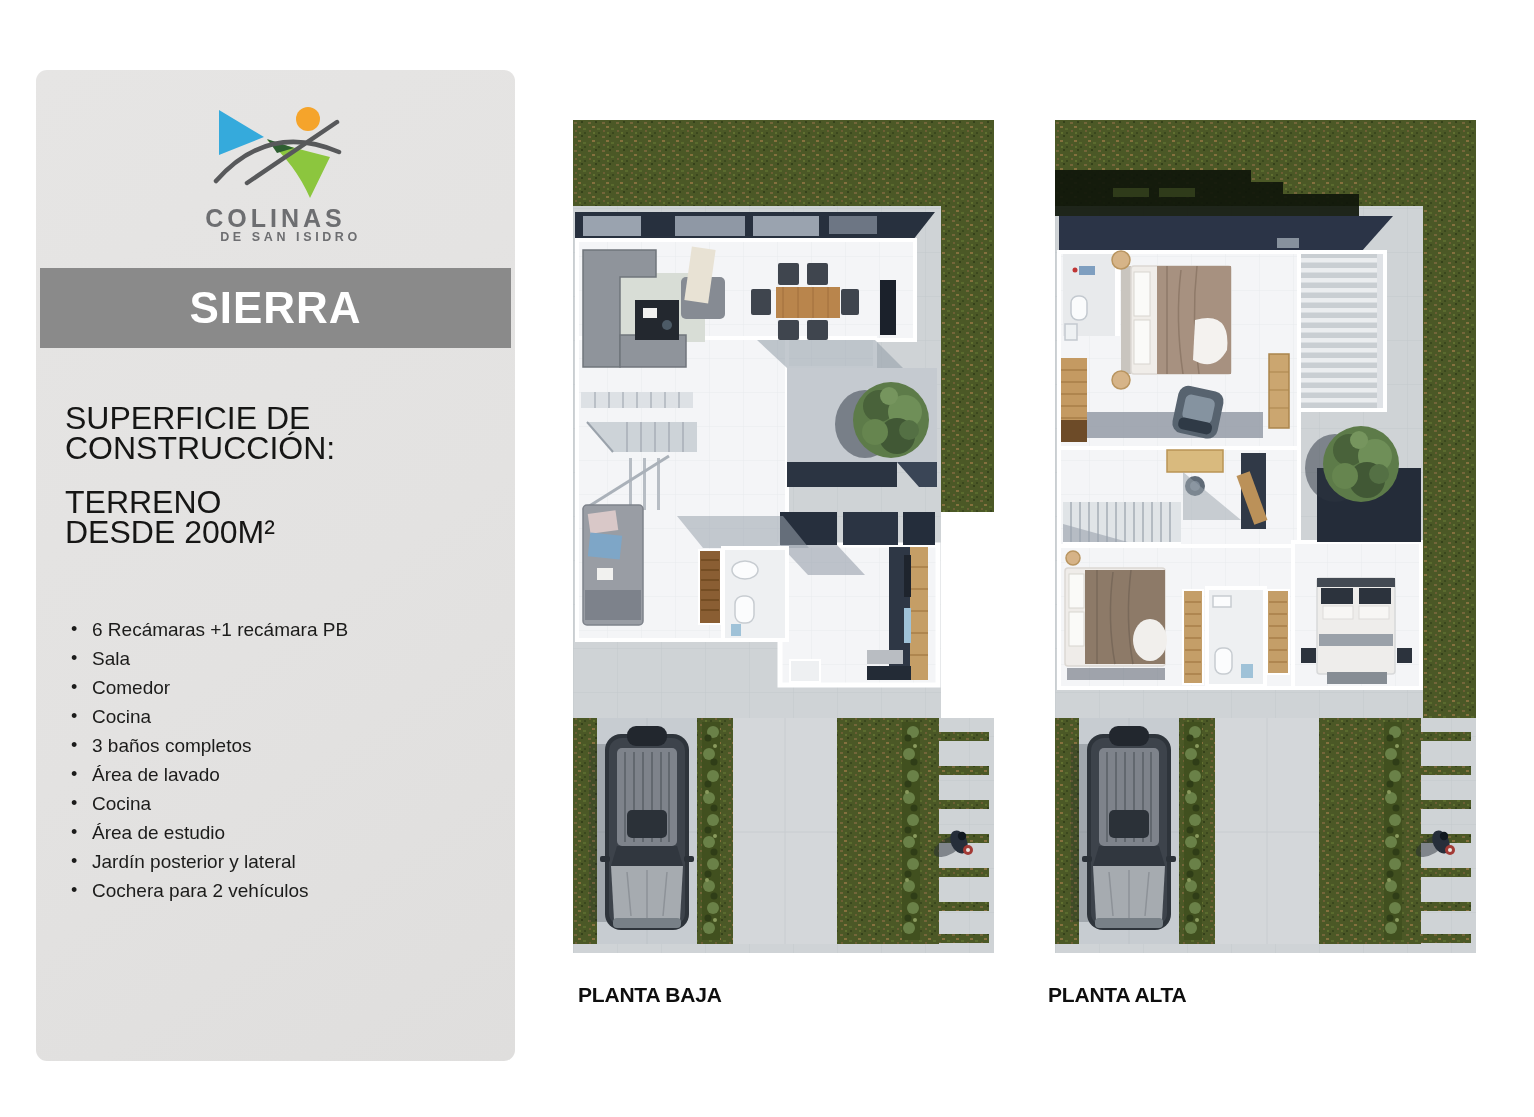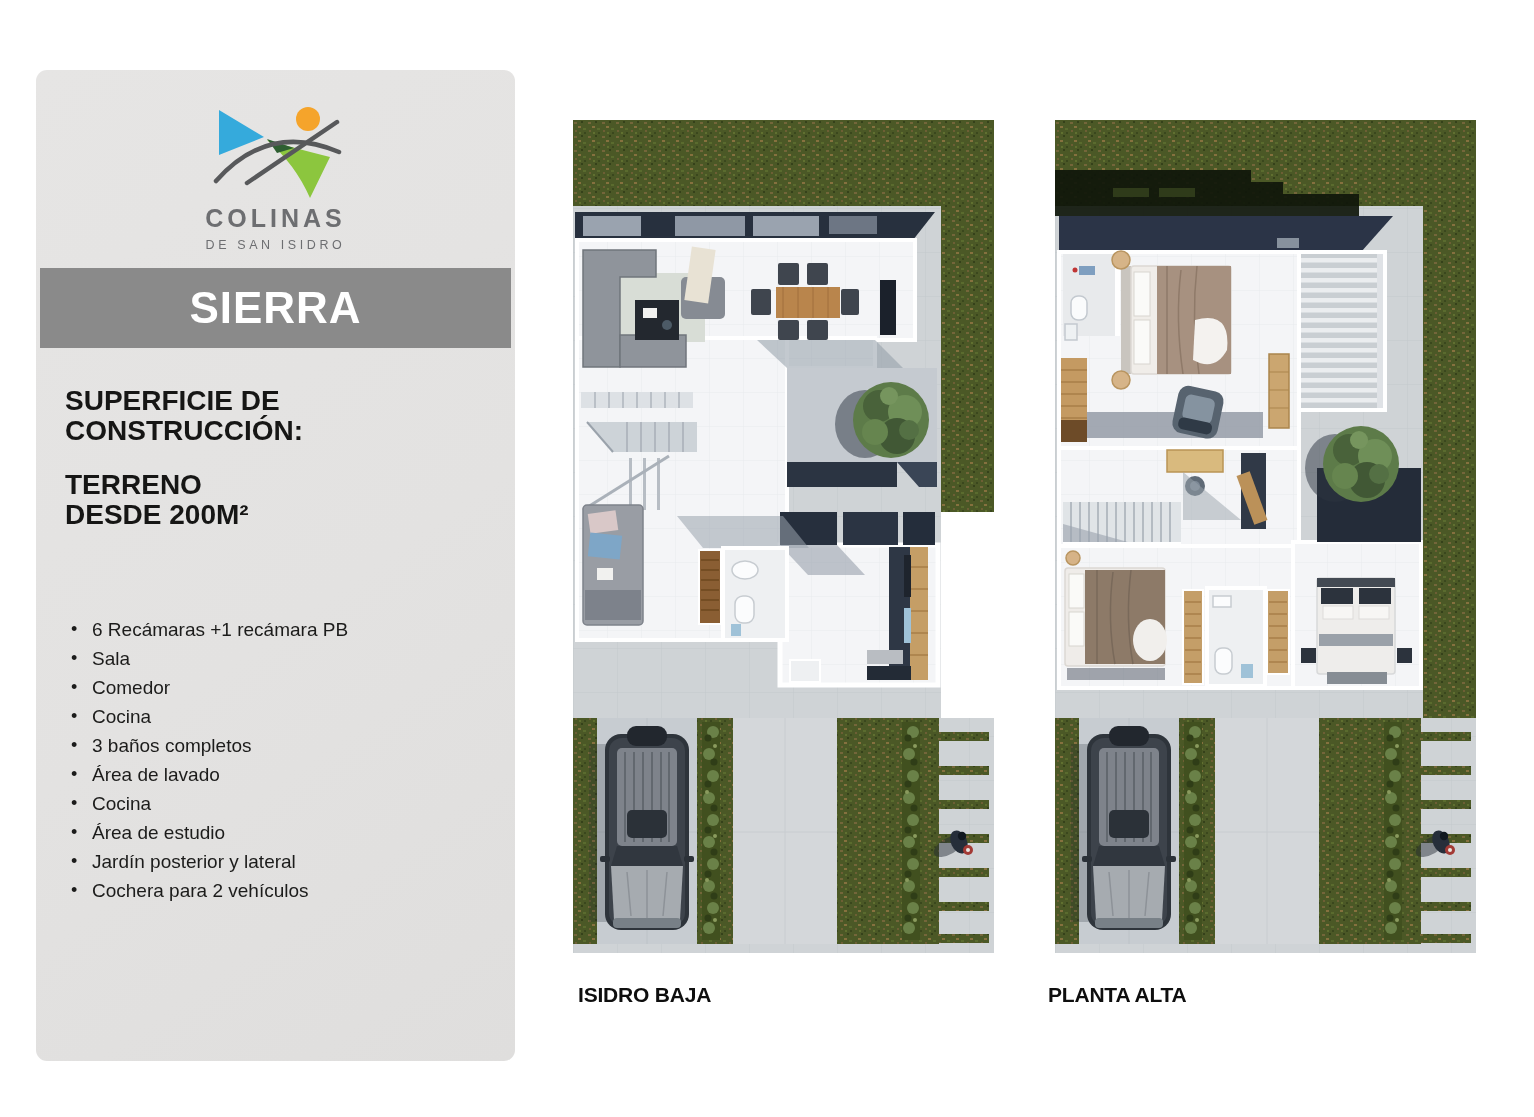--- a/index.html
+++ b/index.html
@@ -5,29 +5,29 @@
   html,body { margin:0; padding:0; background:#ffffff; }
   .page { position:relative; width:1534px; height:1117px; background:#ffffff;
           font-family:"Liberation Sans", sans-serif; overflow:hidden; }
 
   .panel { position:absolute; left:36px; top:70px; width:479px; height:991px;
            background:linear-gradient(145deg,#e6e5e4 0%,#e3e2e1 55%,#dfdedd 100%);border-radius:11px; }
 
   .logo-mark { position:absolute; left:50%; transform:translateX(-50%); top:24px; }
   .brand-name { position:absolute; top:134px; width:100%; text-align:center;
                 font-size:25px; font-weight:600; letter-spacing:4px; color:#6d6e71; }
-  .brand-tagline { position:absolute; top:168px; width:100%; text-align:center;
-                   font-size:12.5px; font-weight:400; letter-spacing:3.6px; color:#6d6e71; }
+  .brand-tagline { position:absolute; top:160px; width:100%; text-align:center;
+                   font-size:12.5px; font-weight:700; letter-spacing:3.6px; color:#6d6e71;padding-left:15px; }
 
   .title-bar { position:absolute; left:4px; top:198px; width:471px; height:80px;
                background:#8a8a8a; display:flex; align-items:center; justify-content:center; }
   .title-bar span { color:#ffffff; font-size:44px; font-weight:700; letter-spacing:1px; }
 
-  .specs { position:absolute; left:29px; top:316px; color:#161615;
-           font-size:28px; font-weight:700; line-height:30px; }
+  .specs { position:absolute; left:29px; top:333px; color:#161615;
+           font-size:32px; font-weight:400; line-height:30px; }
   .spec-block-1 { margin-bottom:24px; }
   .spec-block-2 { margin-bottom:14px; }
 
   .features { position:absolute; left:30px; top:550px; margin:0; padding:0; list-style:none;
               font-size:19px; color:#1c1c1b; }
   .features li { position:relative; padding-left:26px; margin-bottom:9px; line-height:20px; }
   .features li::before { content:"\2022"; position:absolute; left:5px; top:-1px; font-size:18px; color:#1c1c1b; }
 
   .plans-svg { position:absolute; left:573px; top:120px; }
 
@@ -405,16 +405,16 @@
         <rect x="246" y="528" width="15" height="15" fill="#2c333d"></rect>
         <rect x="342" y="528" width="15" height="15" fill="#2c333d"></rect>
       </g>
 
       <use href="#bottom-scene"></use>
       <g></g>
       <g></g>
     </g>
   </svg>
 
-  <div class="plan-label" id="label-pb">ISIDRO BAJA</div>
+  <div class="plan-label" id="label-pb">PLANTA BAJA</div>
   <div class="plan-label" id="label-pa">PLANTA ALTA</div>
 
 </div>
 
 </body></html>

